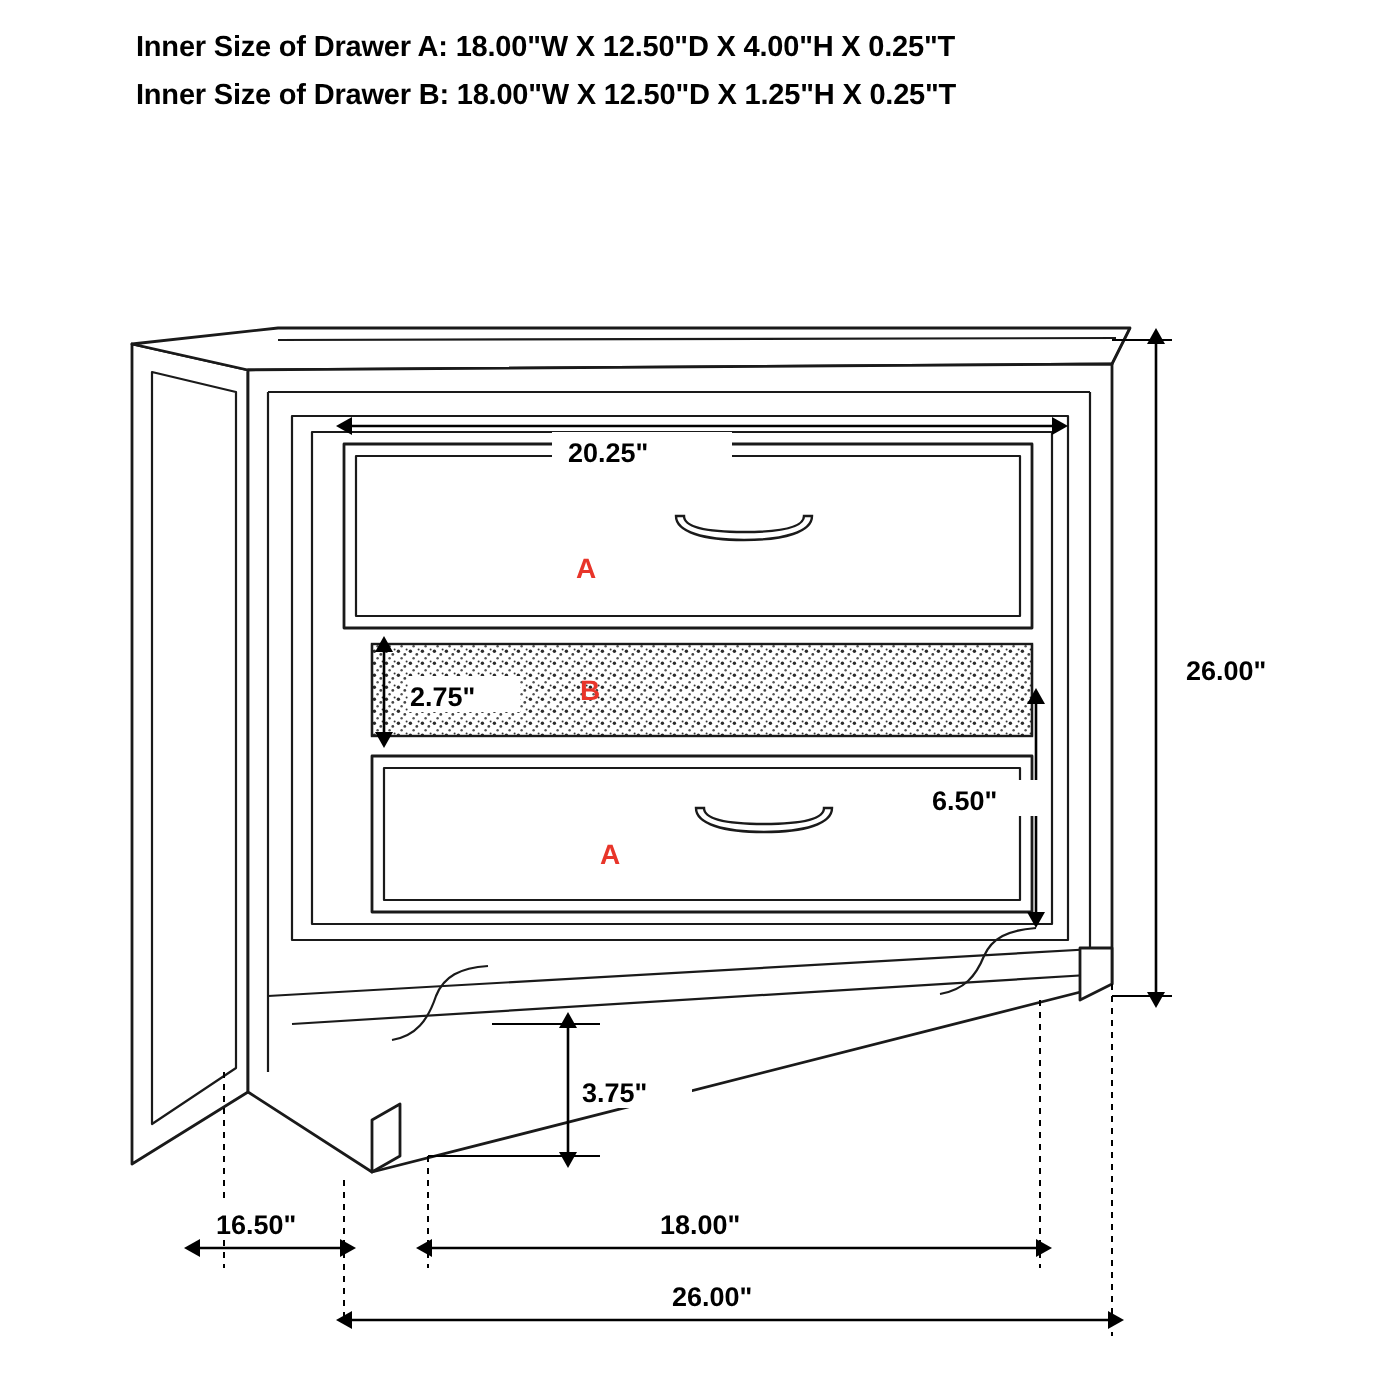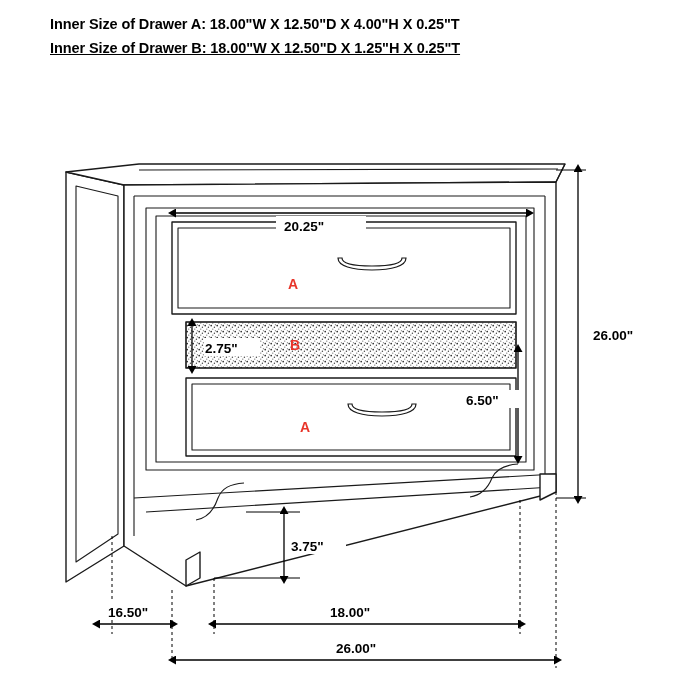--- a/index.html
+++ b/index.html
@@ -15,28 +15,28 @@
     position: relative;
     overflow: hidden;
   }
   #stage {
     position: relative;
     width: 700px;
     height: 700px;
   }
   .spec-line {
     position: absolute;
-    left: 50px;
+    left: 68px;
     font-size: 14.5px;
     font-weight: bold;
     letter-spacing: -0.1px;
     white-space: nowrap;
   }
   #spec-a { top: 16px; }
-  #spec-b { top: 40px; text-decoration: underline; }
+  #spec-b { top: 40px; }
 
   svg#diagram {
     position: absolute;
     left: 0;
     top: 0;
     width: 700px;
     height: 700px;
   }
   .dim-text {
     font-family: "Liberation Sans", sans-serif;

